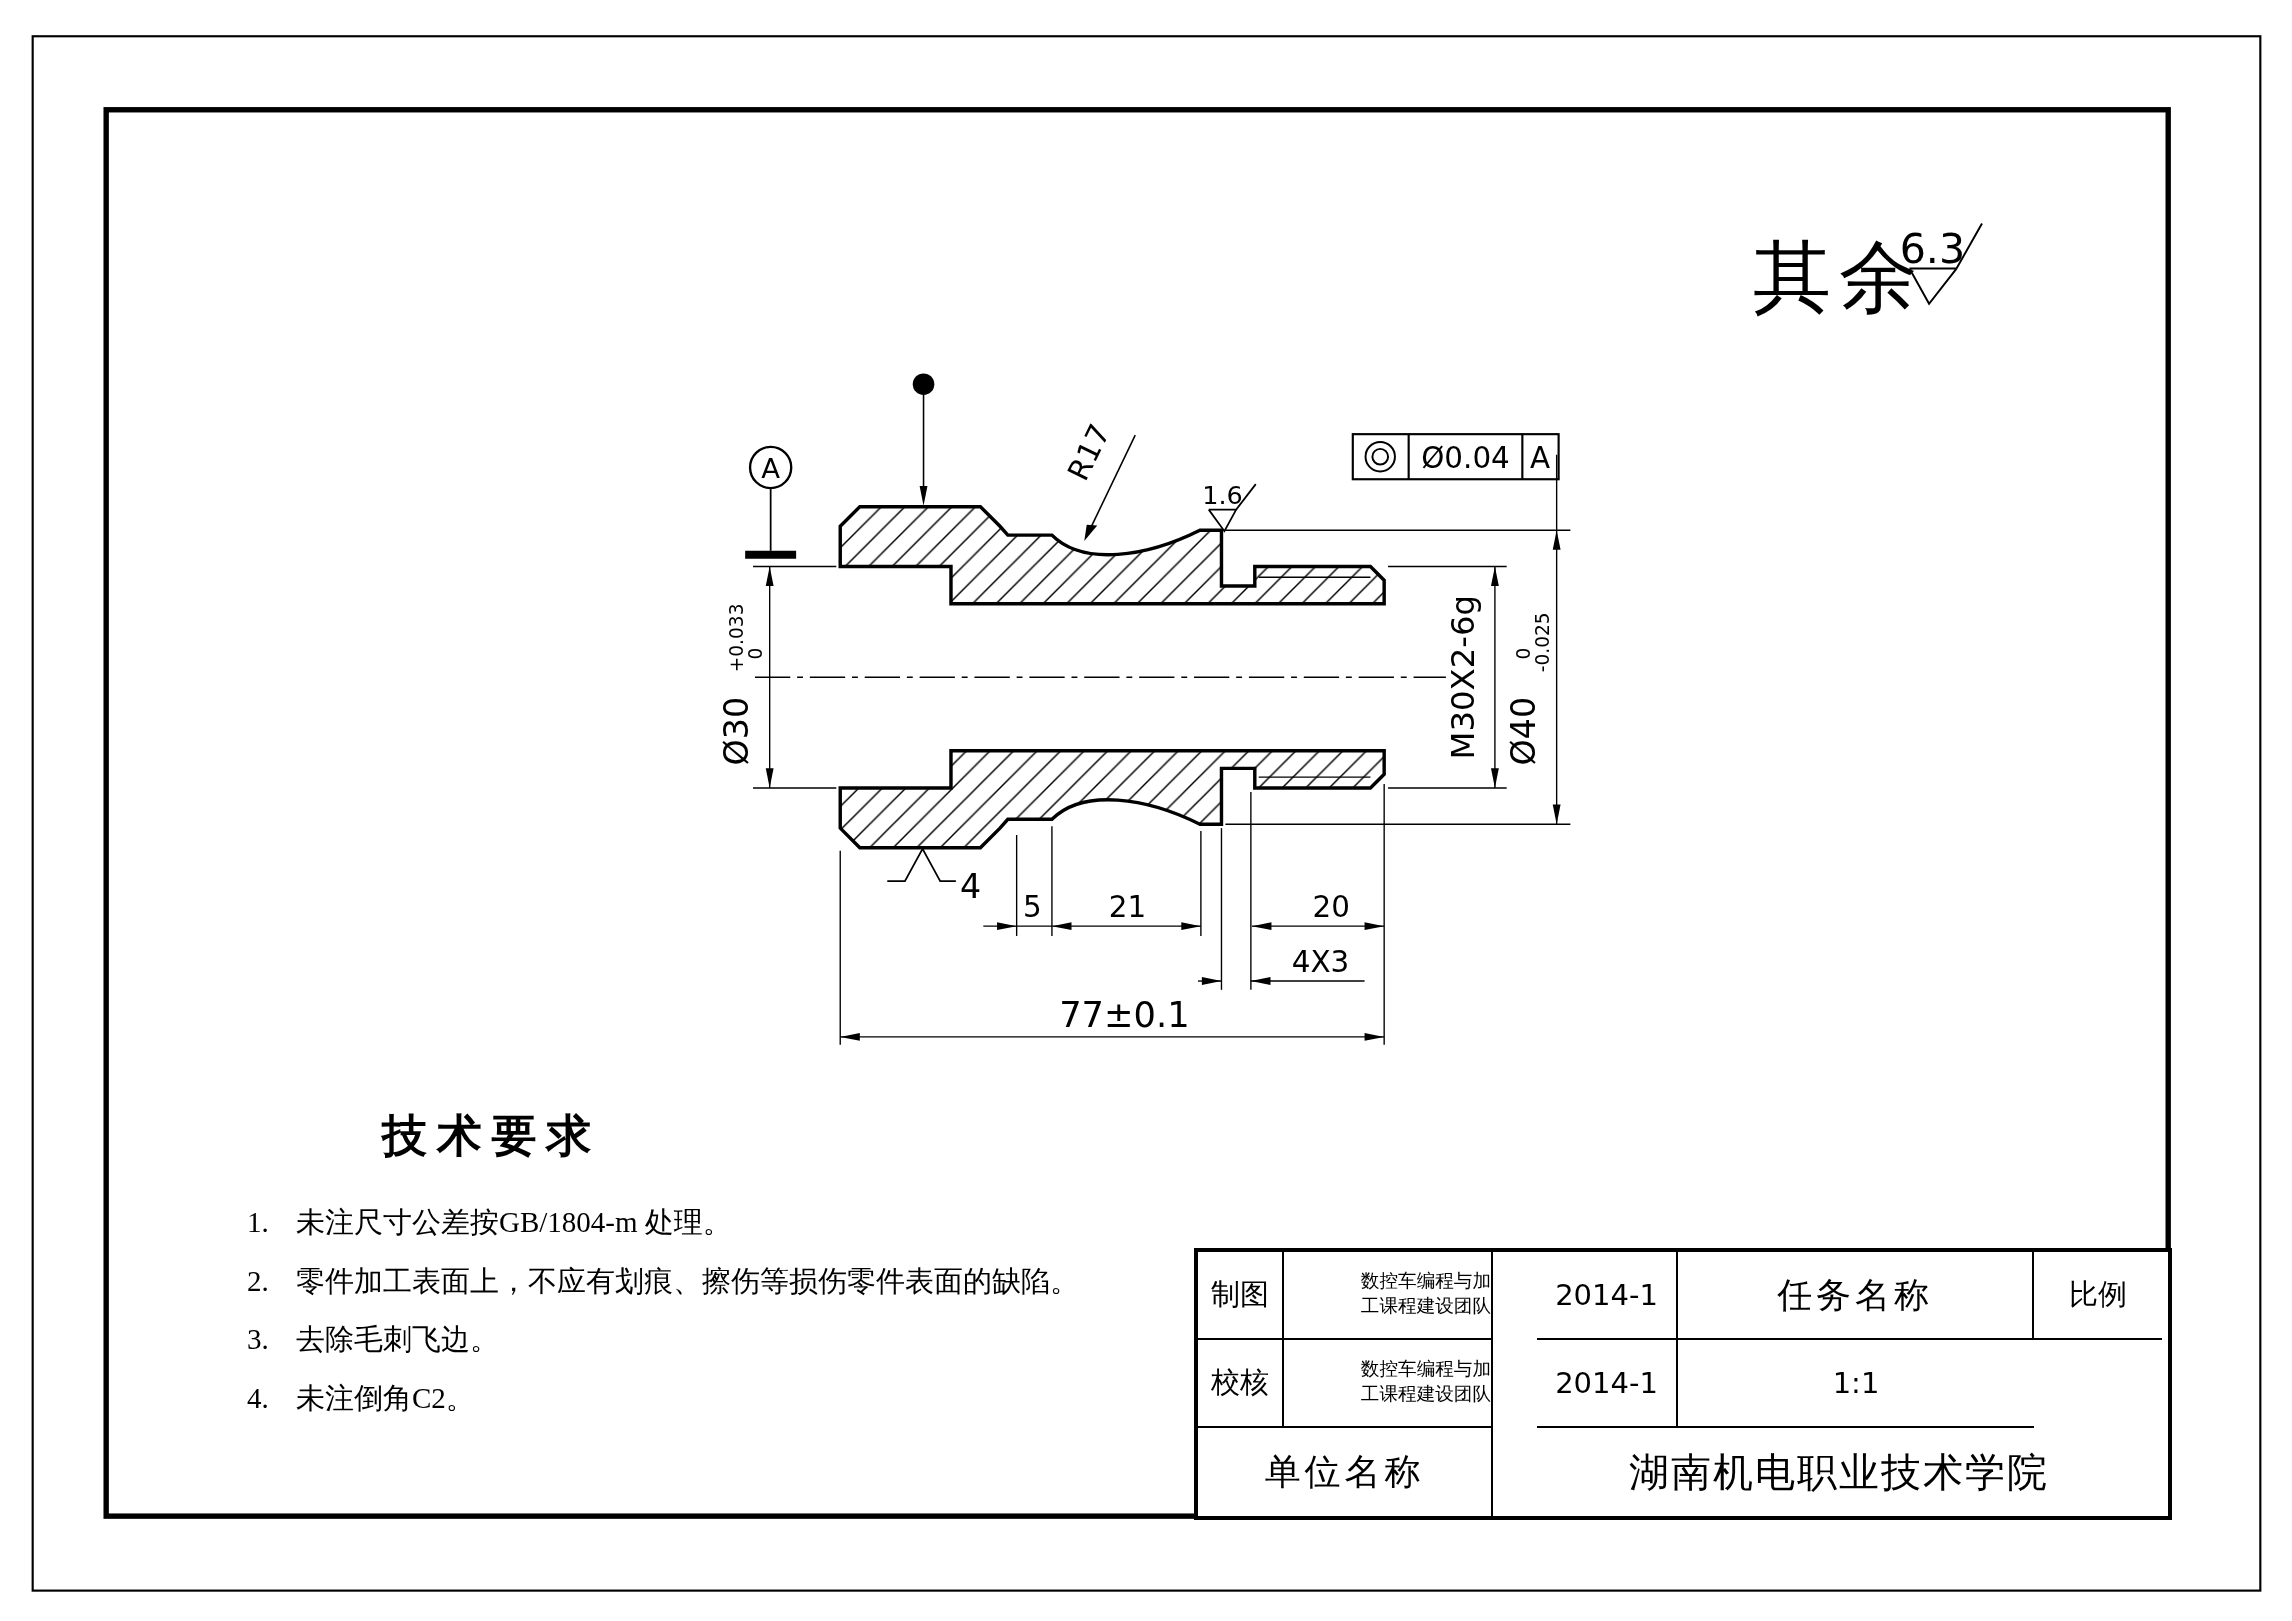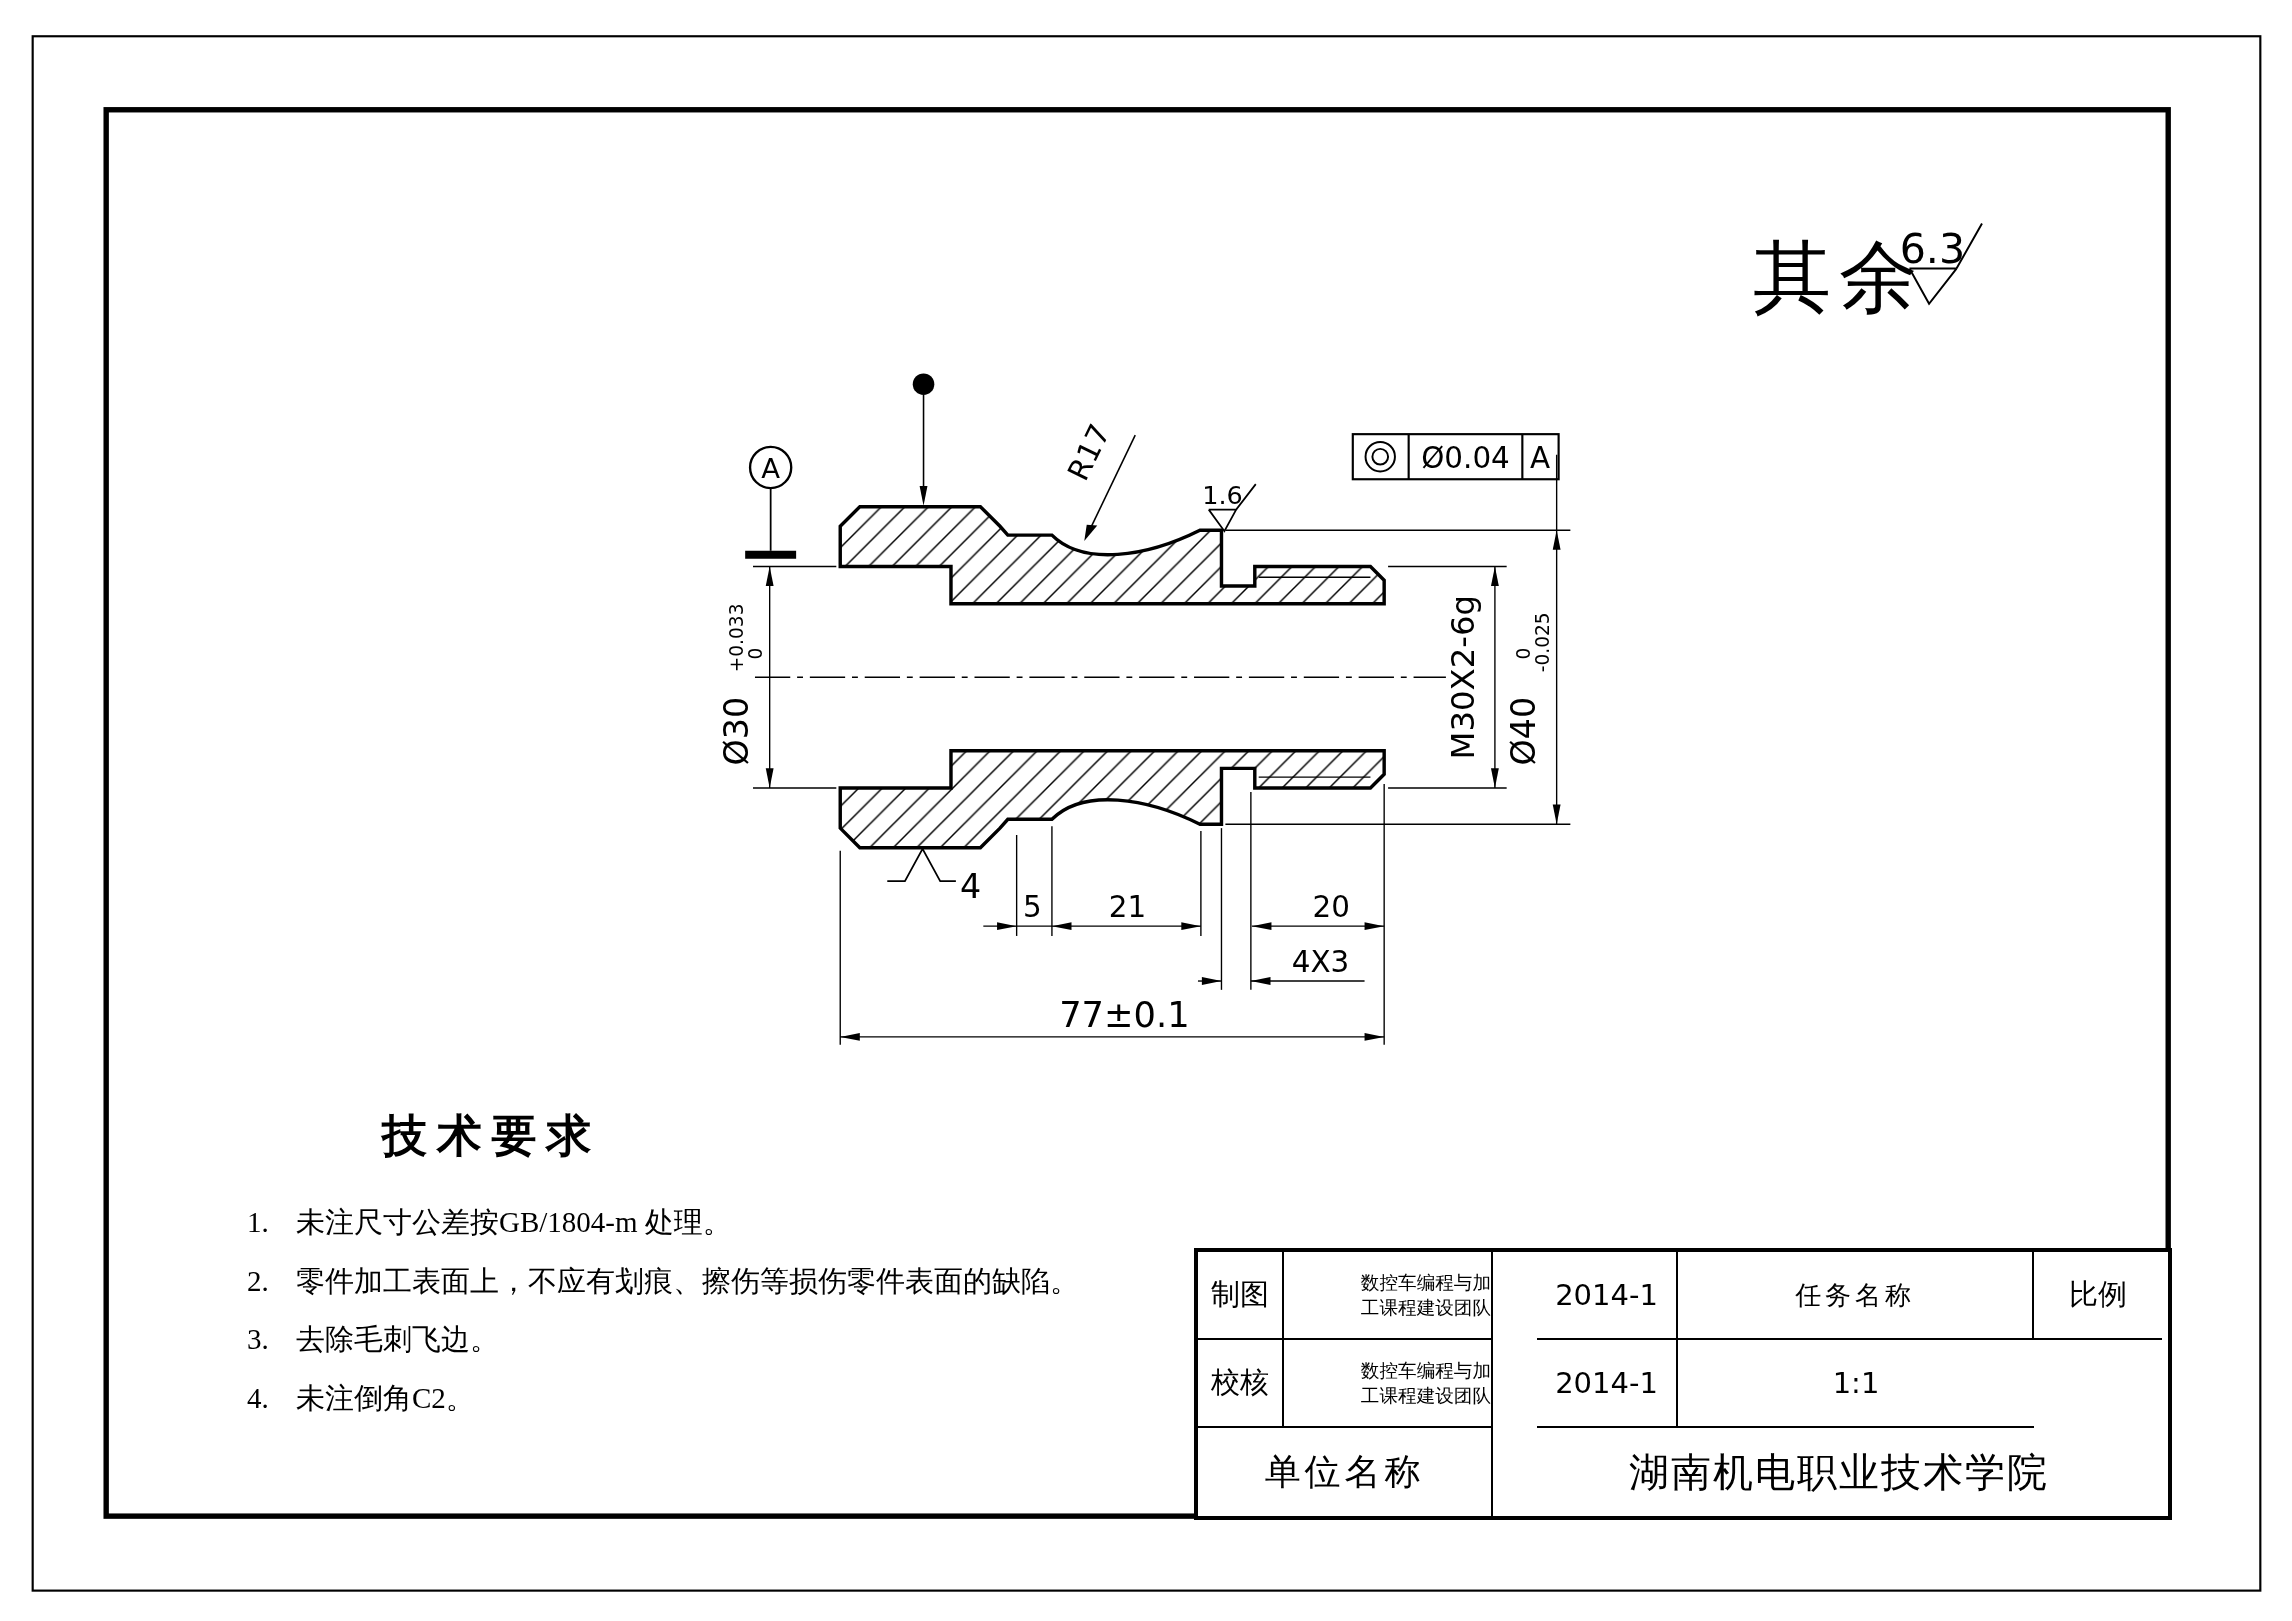--- a/index.html
+++ b/index.html
@@ -18,27 +18,27 @@
   .tech-item .no{display:inline-block;width:49px;}
 
   
   .tb{position:absolute;left:1194px;top:1248px;width:978px;height:272px;
       border:4.9px solid #000;box-sizing:border-box;background:#fff;}
   .tb-grid{display:grid;width:100%;height:100%;
            grid-template-columns:86px 209px 185px 356px 128px;
            grid-template-rows:1fr 1fr 1fr;}
   .tb-cell{border-right:2.5px solid #000;border-bottom:2.5px solid #000;
            display:flex;align-items:center;justify-content:center;text-align:center;
-           font-family:Liberation Serif, serif;overflow:hidden;}
+           font-family:Liberation Mono, monospace;overflow:hidden;}
   .tb-cell.last-col{border-right:none;}
   .tb-cell.last-row{border-bottom:none;}
   .lbl{font-size:29px;}
   .team{font-size:18.6px;line-height:1.35;justify-content:flex-end;}
   .date{font-size:29px;font-family:"DejaVu Sans",sans-serif;margin-left:44px;}
-  .task-label{font-size:26px;letter-spacing:3.9px;}
+  .task-label{font-size:35px;letter-spacing:3.9px;}
   .task-value{font-size:34px;}
   .scale-value{font-size:29px;font-family:"DejaVu Sans",sans-serif;}
   .org-label{font-size:36px;letter-spacing:3.9px;text-align:center;}
   .org-value{font-size:40px;letter-spacing:2px;padding-left:23px;}
   .span2{grid-column:1 / span 2;}
   .span3{grid-column:3 / span 3;}
 </style>
 </head>
 <body>
 

